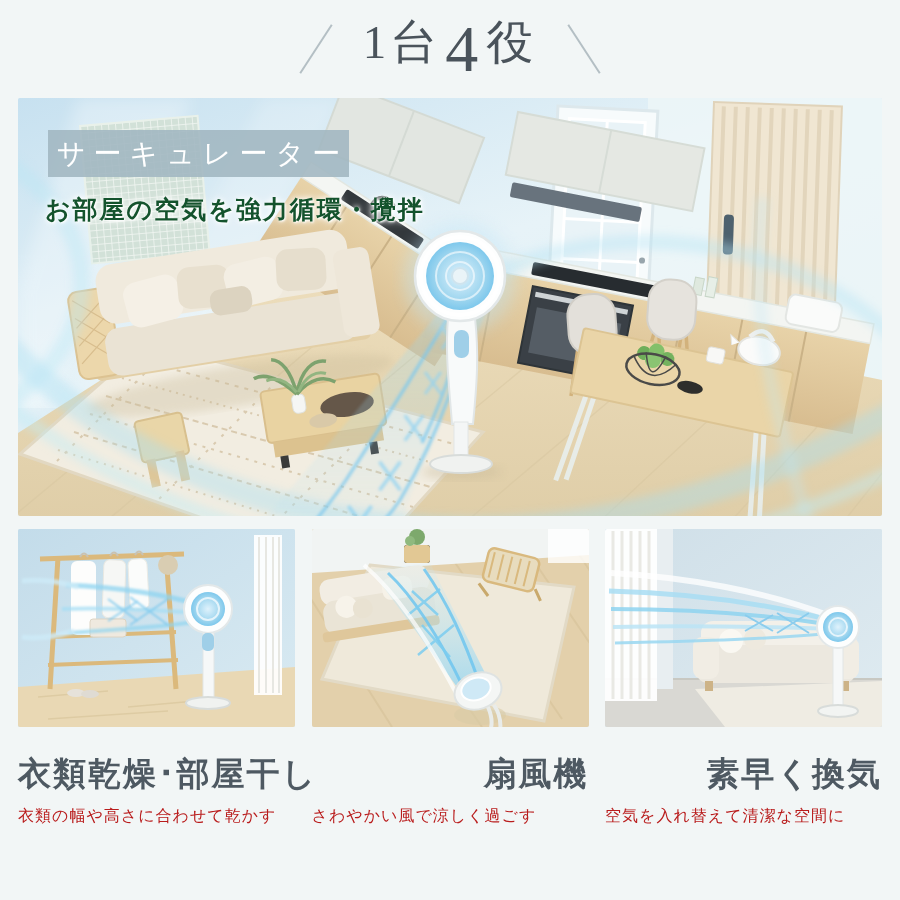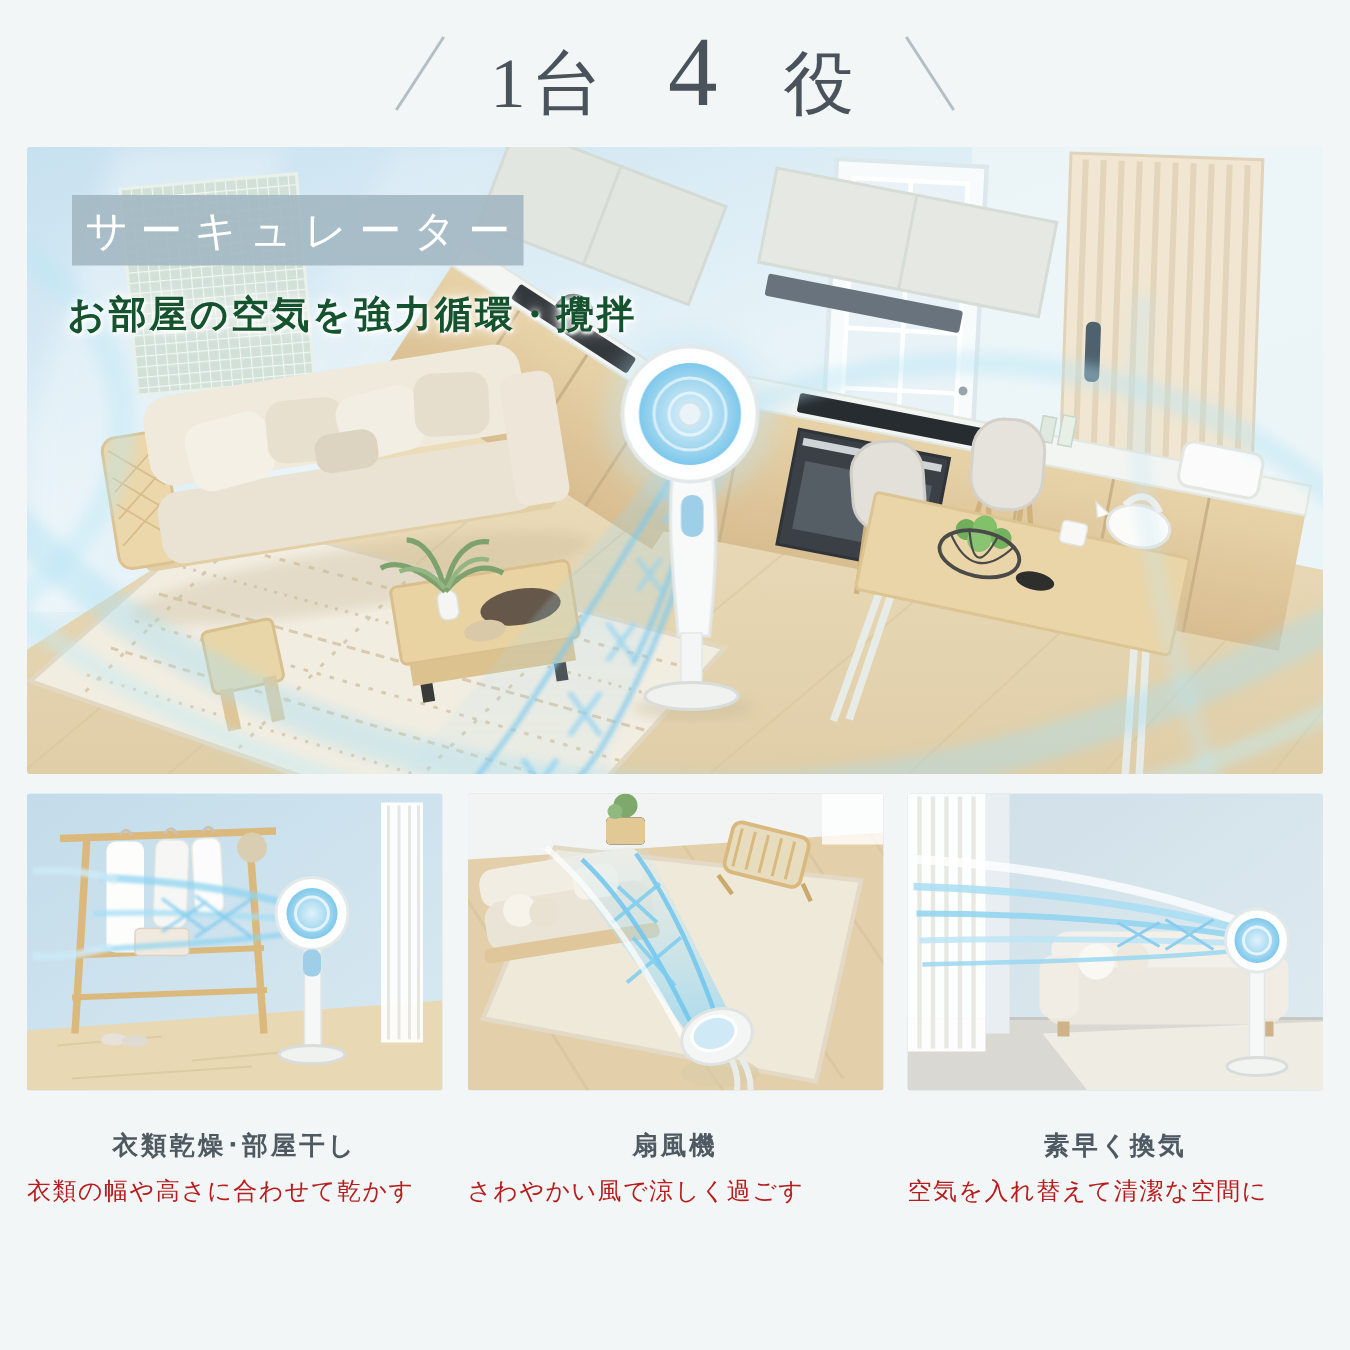--- a/index.html
+++ b/index.html
@@ -12,21 +12,21 @@
 
   
   .title-row{
     height:98px;display:flex;align-items:center;justify-content:center;
   }
   .slash{width:2px;height:58px;background:#b4bfc4;display:inline-block;}
   .slash-left{transform:rotate(33deg);margin-right:46px;}
   .slash-right{transform:rotate(-33deg);margin-left:46px;}
   h1.title{
     margin:0;font-weight:500;color:#4a535b;letter-spacing:4px;
-    display:flex;align-items:flex-end;gap:36px;
+    display:flex;align-items:flex-start;
   }
   h1.title .small{font-size:47px;}
   h1.title .big{font-size:66px;margin:0 4px;}
 
   
   .hero{
     position:relative;width:864px;height:418px;margin:0 auto;
     border-radius:2px;overflow:hidden;background:#dfeef5;
   }
   .hero svg{display:block;}
@@ -46,22 +46,22 @@
 
   
   .features{
     width:864px;margin:13px auto 0;display:flex;gap:16.5px;
   }
   .feature{margin:0;width:277px;}
   .thumb{
     width:277px;height:198px;border-radius:2px;overflow:hidden;background:#d8e8ef;
   }
   .feature h2{
-    margin:25px 0 0;text-align:center;font-weight:600;
-    font-size:17px;color:#4e5962;letter-spacing:2px;white-space:nowrap;
+    margin:25px 0 0;text-align:right;font-weight:600;
+    font-size:33px;color:#4e5962;letter-spacing:2px;white-space:nowrap;
   }
   .feature p{
     margin:9px 0 0;text-align:left;
     font-size:16px;color:#b91c1c;letter-spacing:1px;white-space:nowrap;
   }
 </style>
 </head>
 <body>
 
 <div class="page">

